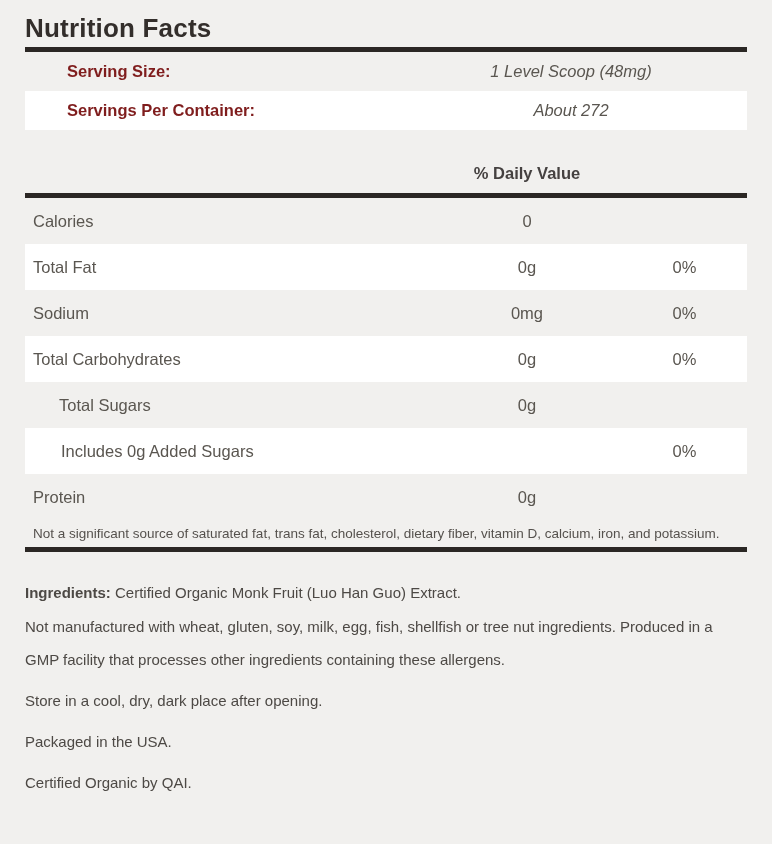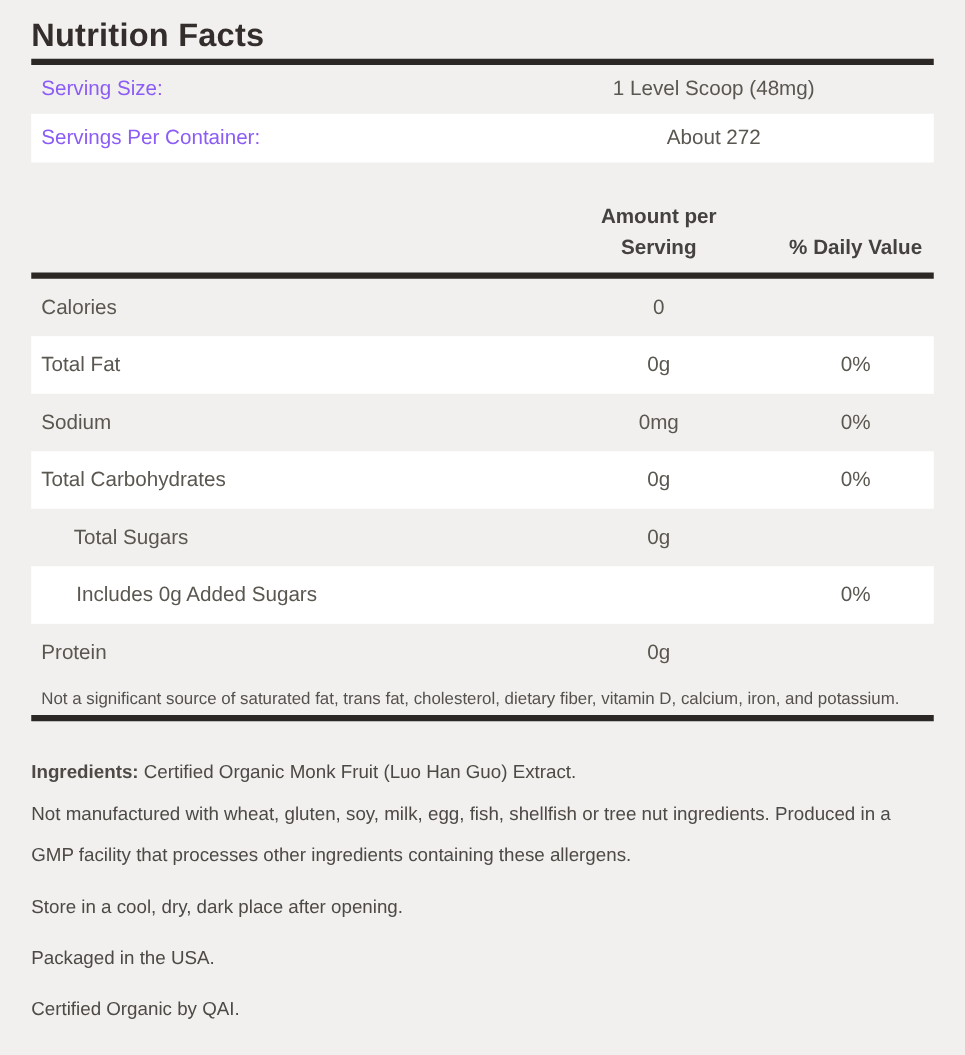--- a/index.html
+++ b/index.html
@@ -31,26 +31,28 @@
   
   .serving-row {
     display: grid;
     grid-template-columns: 370px 1fr;
     align-items: center;
     height: 39px;
     font-size: 16.5px;
   }
   .serving-row .s-label {
     padding-left: 8px;
-    font-weight: normal;
-    color: #8b5cf6;
+    font-weight: bold;
+    color: #7f1d1d;
+    margin-left: 34px;
   }
   .serving-row .s-value {
     text-align: center;
     color: #5a5650;
+    font-style: italic;
   }
   .row-white { background: #ffffff; }
   .row-gray  { background: transparent; }
   
   .table-header {
     display: grid;
     grid-template-columns: 1fr 190px 125px;
     margin-top: 31px;
     padding-bottom: 7px;
     font-weight: bold;
@@ -108,24 +110,20 @@
     <div class="s-value">1 Level Scoop (48mg)</div>
   </div>
 
   <div class="serving-row row-white">
     <div class="s-label">Servings Per Container:</div>
     <div class="s-value">About 272</div>
   </div>
 
   <div class="table-header">
     <div></div>
-    <div class="h-amount">
-      <span>Amount per</span>
-      <span>Serving</span>
-    </div>
     <div class="h-dv">% Daily Value</div>
   </div>
 
   <div class="divider"></div>
 
   <div class="nutrient-row row-gray">
     <div class="n-label">Calories</div>
     <div class="n-amount">0</div>
     <div class="n-dv"></div>
   </div>

